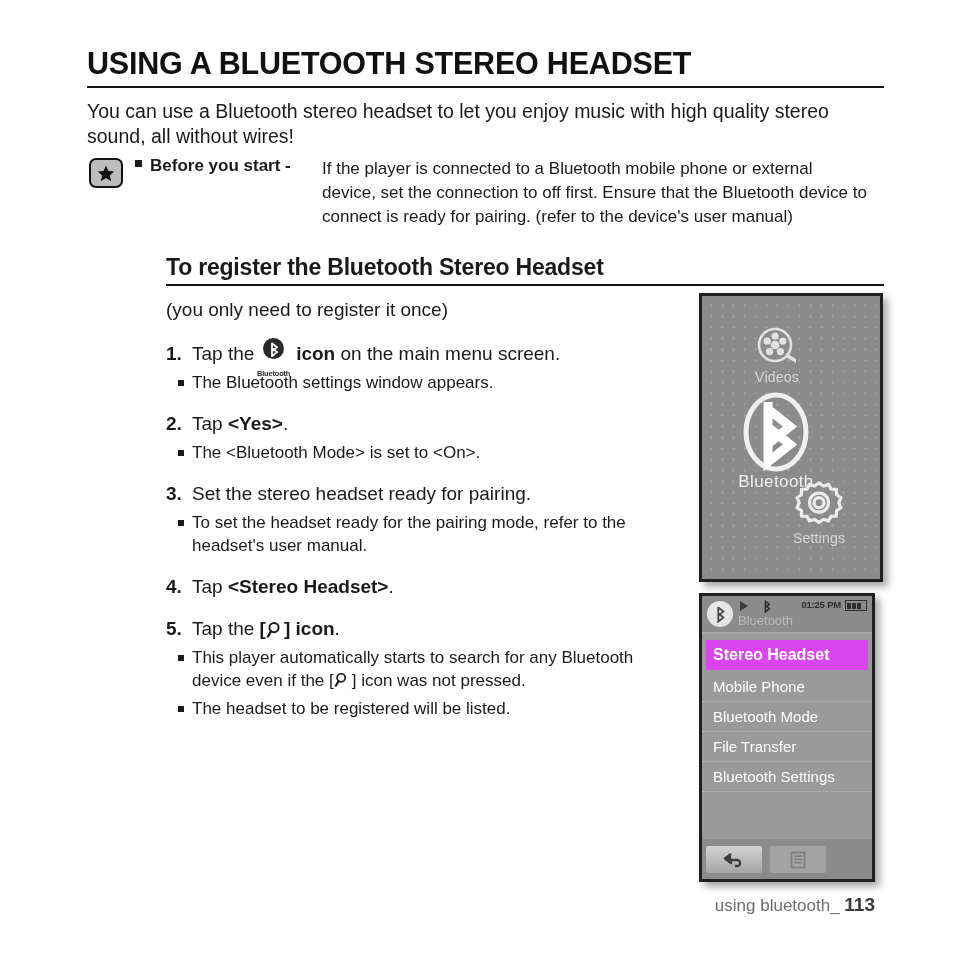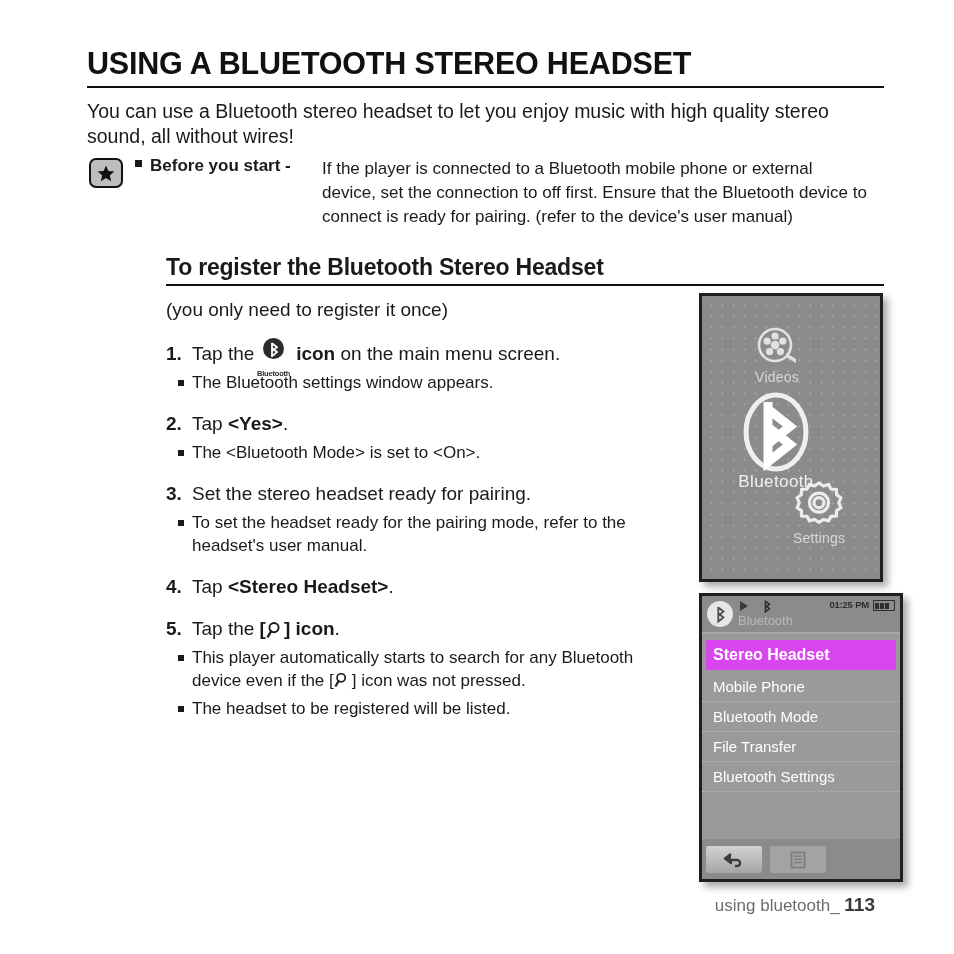--- a/index.html
+++ b/index.html
@@ -237,21 +237,21 @@
   }
   #device-main {
     left: 690px;
     top: 293px;
     width: 184px;
     height: 289px;
   }
   #device-menu {
     left: 690px;
     top: 593px;
-    width: 204px;
+    width: 176px;
     height: 289px;
   }
 
   .dot-bg {
     position: absolute;
     inset: 0;
     background-color: #8b8b8b;
     background-image: radial-gradient(#9d9d9d 1.1px, transparent 1.2px);
     background-size: 11px 11px;
     background-position: 4px 4px;

